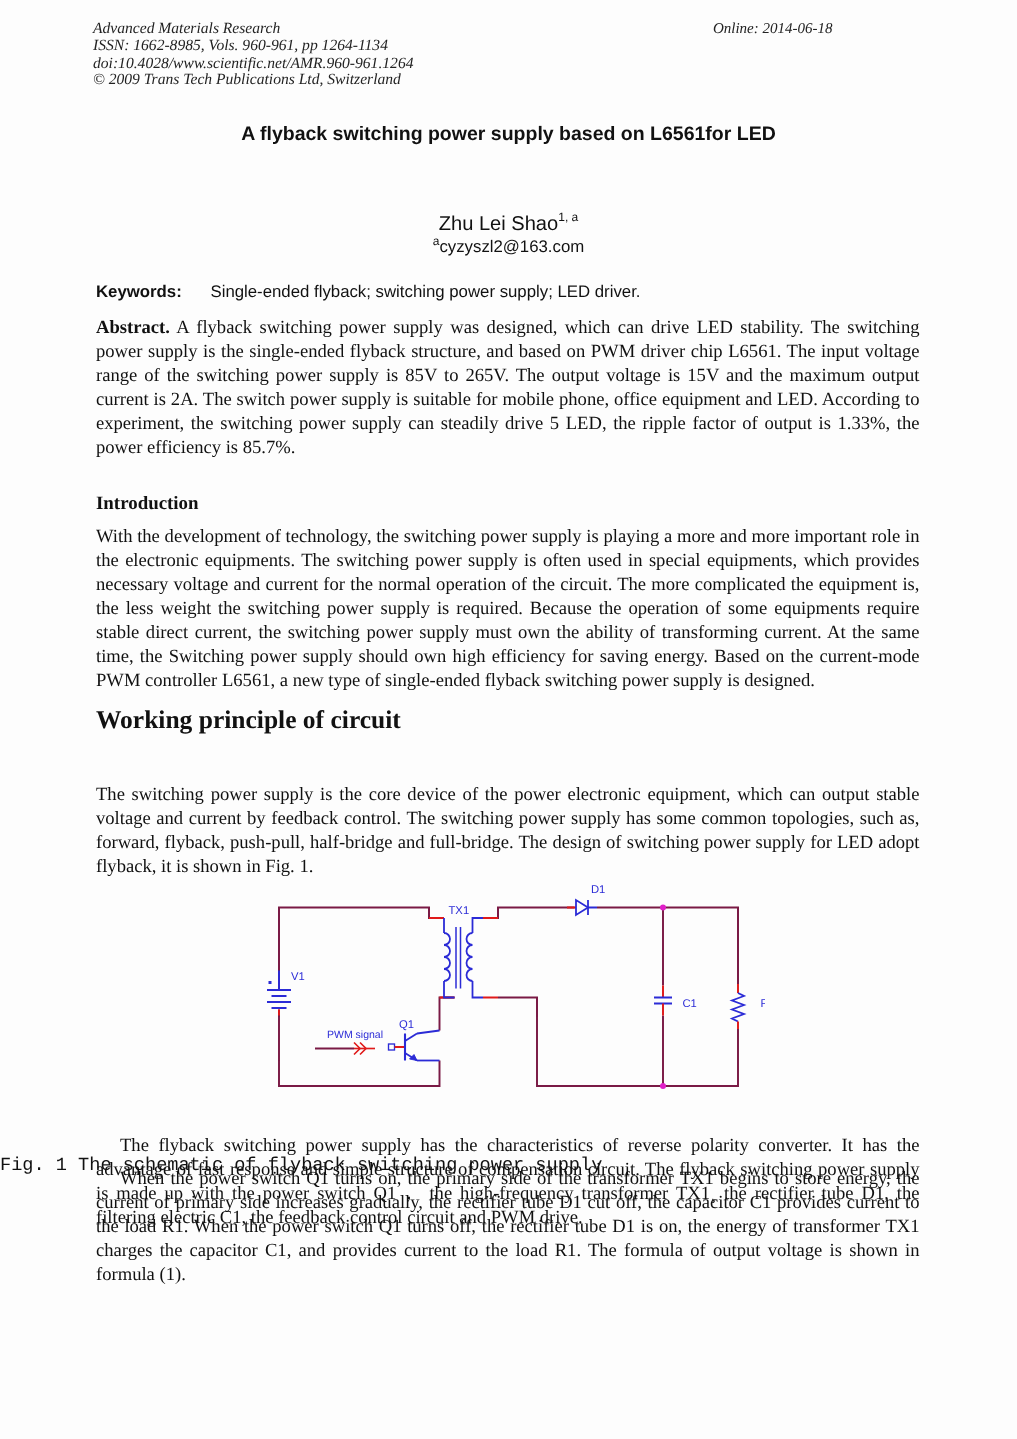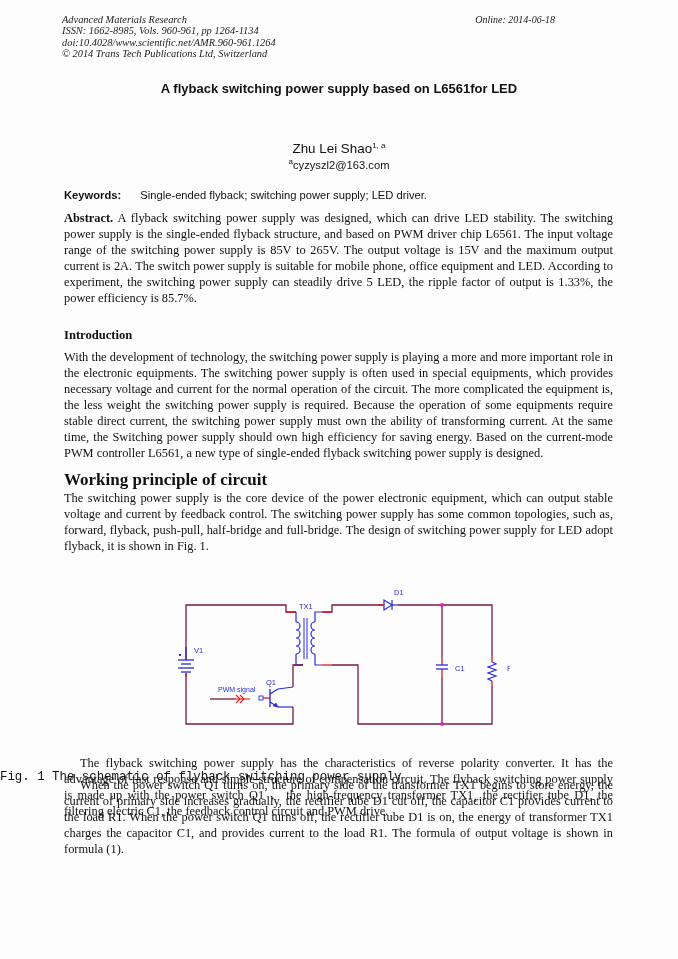--- a/index.html
+++ b/index.html
@@ -60,42 +60,42 @@
     .abstract { top: 210px; }
     .h-intro {
       position: absolute; left: 64px; top: 328px;
       font-family: "Liberation Serif", serif; font-weight: bold; font-size: 12.6px;
     }
     .intro { top: 349px; }
     .h-work {
       position: absolute; left: 64px; top: 470px;
       font-family: "Liberation Serif", serif; font-weight: bold; font-size: 17px;
     }
-    .work { top: 490px; }
+    .work { top: 521px; }
 
     .figure { position: absolute; left: 170px; top: 585px; width: 340px; height: 145px; }
     .fig-caption {
       position: absolute; left: 0; width: 678px; top: 770px; text-align: left;
       font-family: Liberation Mono, monospace; font-size: 12.4px; color: #111;
     }
     .p-flyback { top: 755px; }
     .p-when { top: 777px; }
 
     svg text { font-family: "Liberation Sans", sans-serif; }
   </style>
 </head>
 <body>
 
 <div class="page">
 
   <div class="hdr-left">
     <div>Advanced Materials Research</div>
     <div>ISSN: 1662-8985, Vols. 960-961, pp 1264-1134</div>
     <div>doi:10.4028/www.scientific.net/AMR.960-961.1264</div>
-    <div>© 2014 Trans Tech Publications Ltd, Switzerland</div>
+    <div>© 2009 Trans Tech Publications Ltd, Switzerland</div>
   </div>
   <div class="hdr-right">Online: 2014-06-18</div>
 
   <div class="title">A flyback switching power supply based on L6561for LED</div>
 
   <div class="author">
     <span>Zhu Lei Shao</span><sup>1, a</sup>
   </div>
 
 

